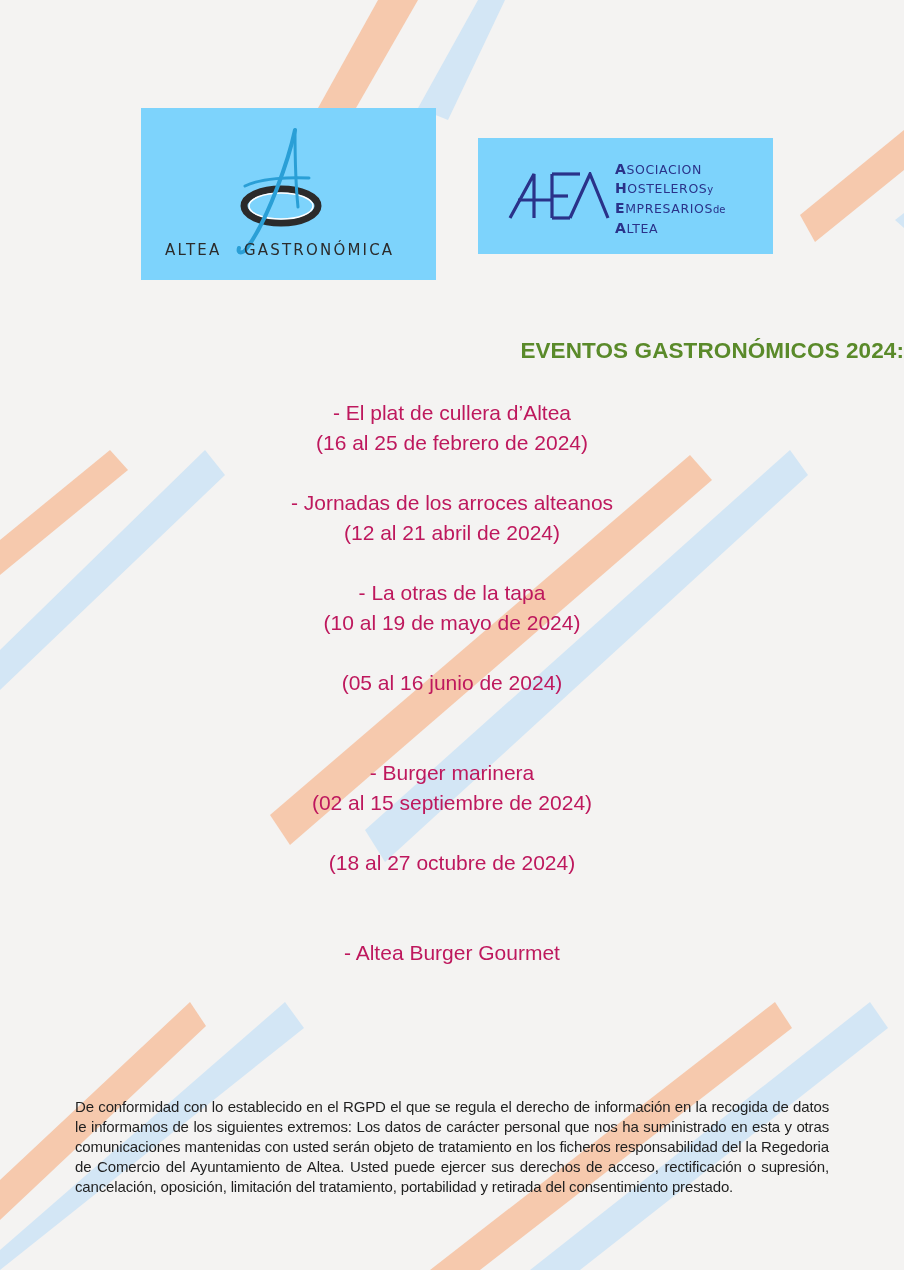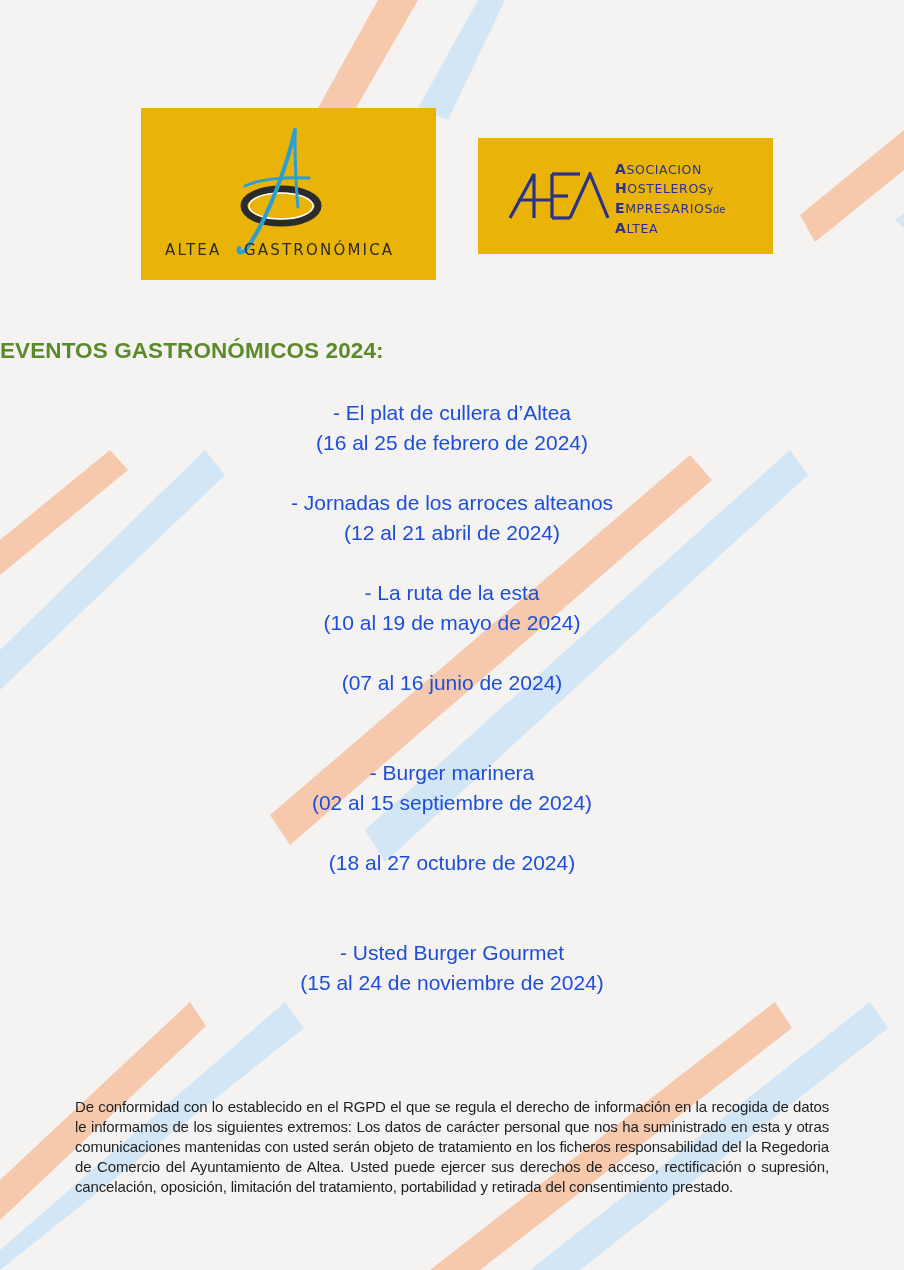--- a/index.html
+++ b/index.html
@@ -4,46 +4,46 @@
   <style>
     html, body { margin: 0; padding: 0; }
     body {
       width: 904px; height: 1270px; position: relative; overflow: hidden;
       background: #f4f3f2;
       font-family: "Liberation Sans", "DejaVu Sans", sans-serif;
       color: #1f1f1f;
     }
     .bg-stripes { position: absolute; left: 0; top: 0; width: 904px; height: 1270px; z-index: 0; }
     .logo-box {
-      position: absolute; background: #eab308; z-index: 2;
+      position: absolute; background: #7dd3fc; z-index: 2;
     }
     .logo-altea { left: 141px; top: 108px; width: 295px; height: 172px; }
     .logo-ahea { left: 478px; top: 138px; width: 295px; height: 116px; }
     .altea-word {
       position: absolute; top: 133px; font-size: 15px; letter-spacing: 2.2px;
       color: #2b2b2b; font-family: "DejaVu Sans", sans-serif;
     }
     .altea-word.left { left: 24px; }
     .altea-word.right { left: 103px; }
     .altea-svg { position: absolute; left: 0; top: 0; }
     .ahea-mark { position: absolute; left: 30px; top: 34px; }
     .ahea-text {
       position: absolute; left: 137px; top: 22px;
       color: #2a3289; font-size: 12.5px; line-height: 19px; letter-spacing: 0.6px;
       font-family: "DejaVu Sans", sans-serif;
     }
     .ahea-text .cap { font-weight: bold; font-size: 14px; }
     .ahea-text .small { font-size: 10px; letter-spacing: 0; }
     .content { position: absolute; left: 0; top: 0; width: 904px; z-index: 3; }
     .title {
-      position: absolute; top: 338px; left: 0; width: 904px; text-align: left;
+      position: absolute; top: 338px; left: 0; width: 904px; text-align: right;
       color: #5a8a2a; font-weight: bold; font-size: 22.5px; letter-spacing: 0.1px;
     }
     .events { position: absolute; top: 398px; left: 0; width: 904px; }
-    .event { text-align: center; font-size: 21px; line-height: 30px; height: 90px; color: #1d4ed8; }
+    .event { text-align: center; font-size: 21px; line-height: 30px; height: 90px; color: #be185d; }
     .legal {
       position: absolute; left: 75px; top: 1082px; width: 754px;
       font-size: 15px; line-height: 20px; color: #1f1f1f; text-align: justify;
       text-align-last: left; letter-spacing: -0.15px;
     }
   </style>
 </head>
 <body>
 
 <svg class="bg-stripes" viewBox="0 0 904 1270" xmlns="http://www.w3.org/2000/svg">
@@ -111,33 +111,32 @@
   <div class="events">
     <div class="event">
       <div>- El plat de cullera d’Altea</div>
       <div>(16 al 25 de febrero de 2024)</div>
     </div>
     <div class="event">
       <div>- Jornadas de los arroces alteanos</div>
       <div>(12 al 21 abril de 2024)</div>
     </div>
     <div class="event">
-      <div>- La ruta de la esta</div>
+      <div>- La otras de la tapa</div>
       <div>(10 al 19 de mayo de 2024)</div>
     </div>
     <div class="event">
-      <div>(07 al 16 junio de 2024)</div>
+      <div>(05 al 16 junio de 2024)</div>
     </div>
     <div class="event">
       <div>- Burger marinera</div>
       <div>(02 al 15 septiembre de 2024)</div>
     </div>
     <div class="event">
       <div>(18 al 27 octubre de 2024)</div>
     </div>
     <div class="event">
-      <div>- Usted Burger Gourmet</div>
-      <div>(15 al 24 de noviembre de 2024)</div>
+      <div>- Altea Burger Gourmet</div>
     </div>
   </div>
 
   <p class="legal">De conformidad con lo establecido en el RGPD el que se regula el derecho de información en la recogida de datos le informamos de los siguientes extremos: Los datos de carácter personal que nos ha suministrado en esta y otras comunicaciones mantenidas con usted serán objeto de tratamiento en los ficheros responsabilidad del la Regedoria de Comercio del Ayuntamiento de Altea. Usted puede ejercer sus derechos de acceso, rectificación o supresión, cancelación, oposición, limitación del tratamiento, portabilidad y retirada del consentimiento prestado.</p>
 </div>
 
 </body></html>

